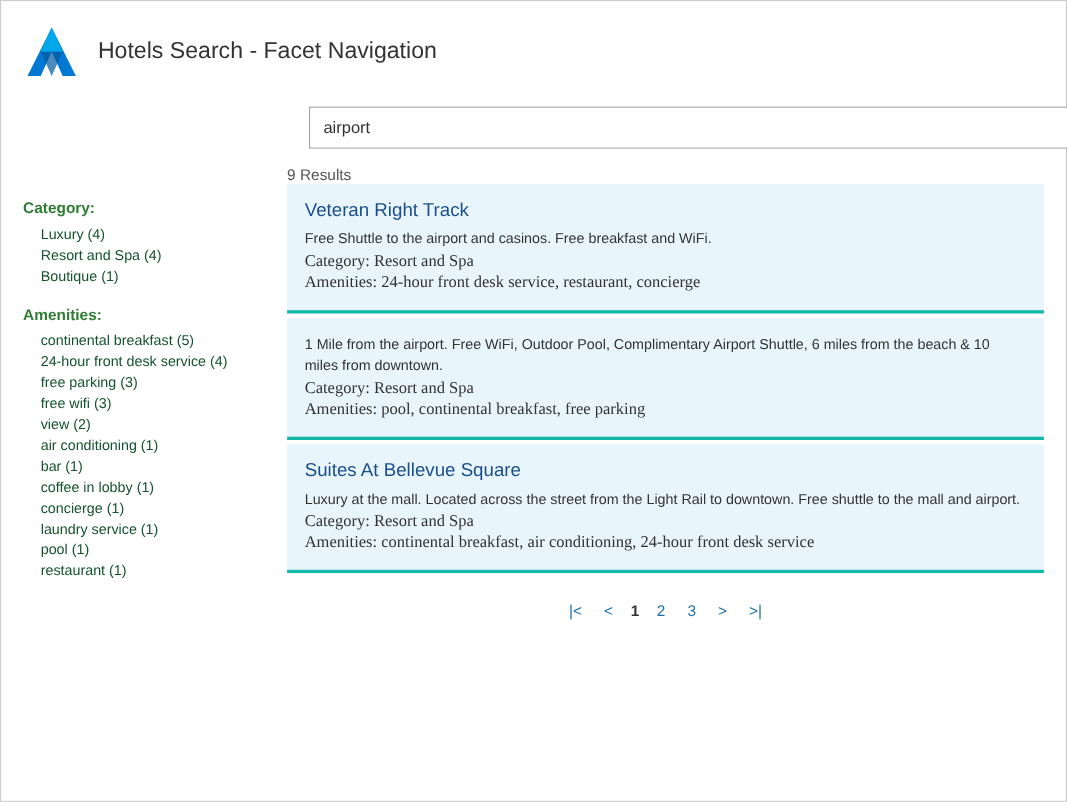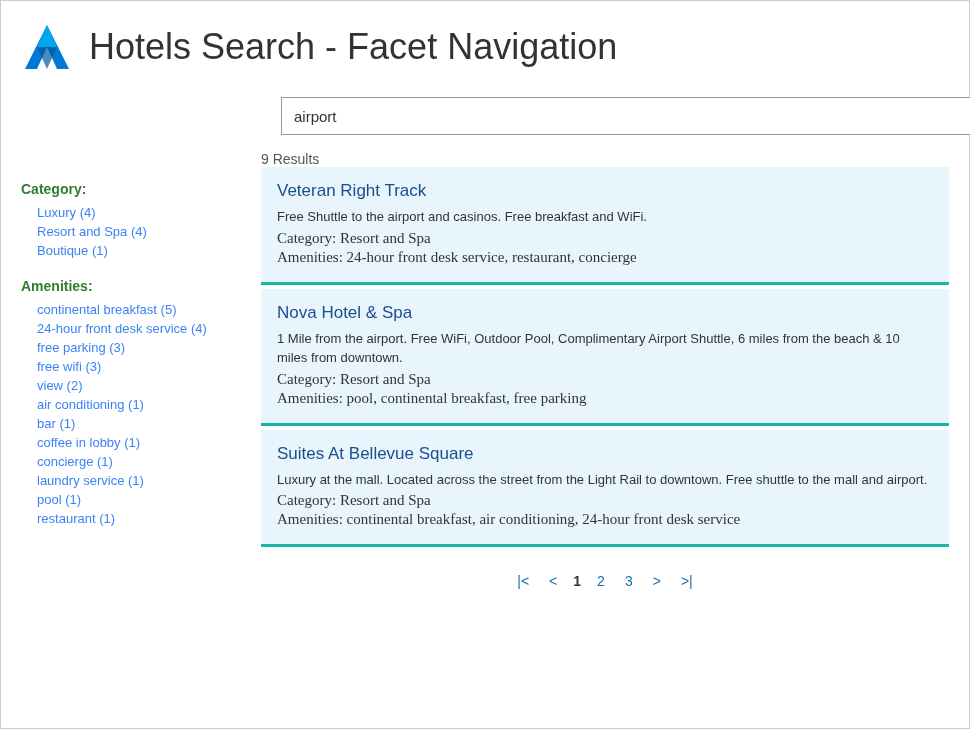--- a/index.html
+++ b/index.html
@@ -20,21 +20,21 @@
       display: flex;
       align-items: center;
       gap: 16px;
       margin-bottom: 24px;
     }
     .logo-icon {
       width: 52px;
       height: 52px;
     }
     .header-title {
-      font-size: 36px;
+      font-size: 21px;
       font-weight: 300;
       color: #333;
     }
     .search-bar-row {
       margin-bottom: 16px;
       padding-left: 260px;
     }
     .search-bar {
       display: flex;
       border: 1px solid #999;
@@ -75,21 +75,21 @@
       margin-bottom: 18px;
     }
     .facet-title {
       font-weight: bold;
       color: #2e7d32;
       margin-bottom: 6px;
       font-size: 14px;
     }
     .facet-item {
       display: block;
-      color: #3b82f6;
+      color: #14532d;
       text-decoration: none;
       padding: 2px 0 2px 16px;
       font-size: 13px;
       cursor: pointer;
     }
     .results-area {
       flex: 1;
     }
     .results-count {
       font-size: 14px;
@@ -192,21 +192,20 @@
       <div class="results-count">9 Results</div>
 
       <div class="result-card">
         <div class="result-title">Veteran Right Track</div>
         <div class="result-desc">Free Shuttle to the airport and casinos.  Free breakfast and WiFi.</div>
         <div class="result-meta">Category: Resort and Spa</div>
         <div class="result-meta">Amenities: 24-hour front desk service, restaurant, concierge</div>
       </div>
 
       <div class="result-card">
-        <div class="result-title">Nova Hotel &amp; Spa</div>
         <div class="result-desc">1 Mile from the airport.  Free WiFi, Outdoor Pool, Complimentary Airport Shuttle, 6 miles from the beach &amp; 10 miles from downtown.</div>
         <div class="result-meta">Category: Resort and Spa</div>
         <div class="result-meta">Amenities: pool, continental breakfast, free parking</div>
       </div>
 
       <div class="result-card">
         <div class="result-title">Suites At Bellevue Square</div>
         <div class="result-desc">Luxury at the mall.  Located across the street from the Light Rail to downtown.  Free shuttle to the mall and airport.</div>
         <div class="result-meta">Category: Resort and Spa</div>
         <div class="result-meta">Amenities: continental breakfast, air conditioning, 24-hour front desk service</div>

